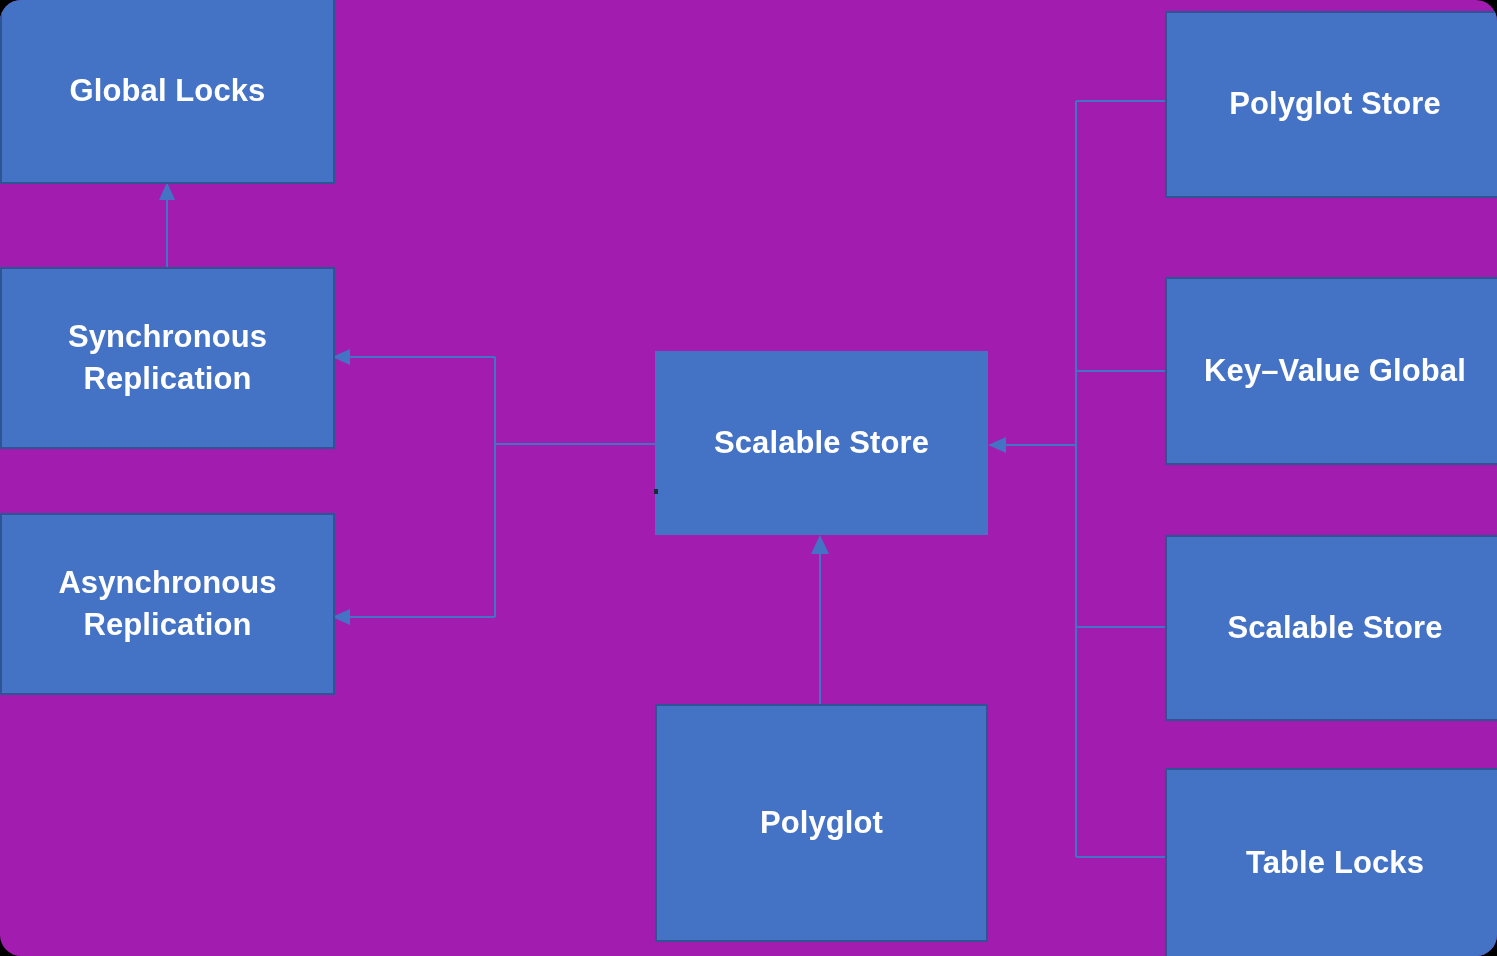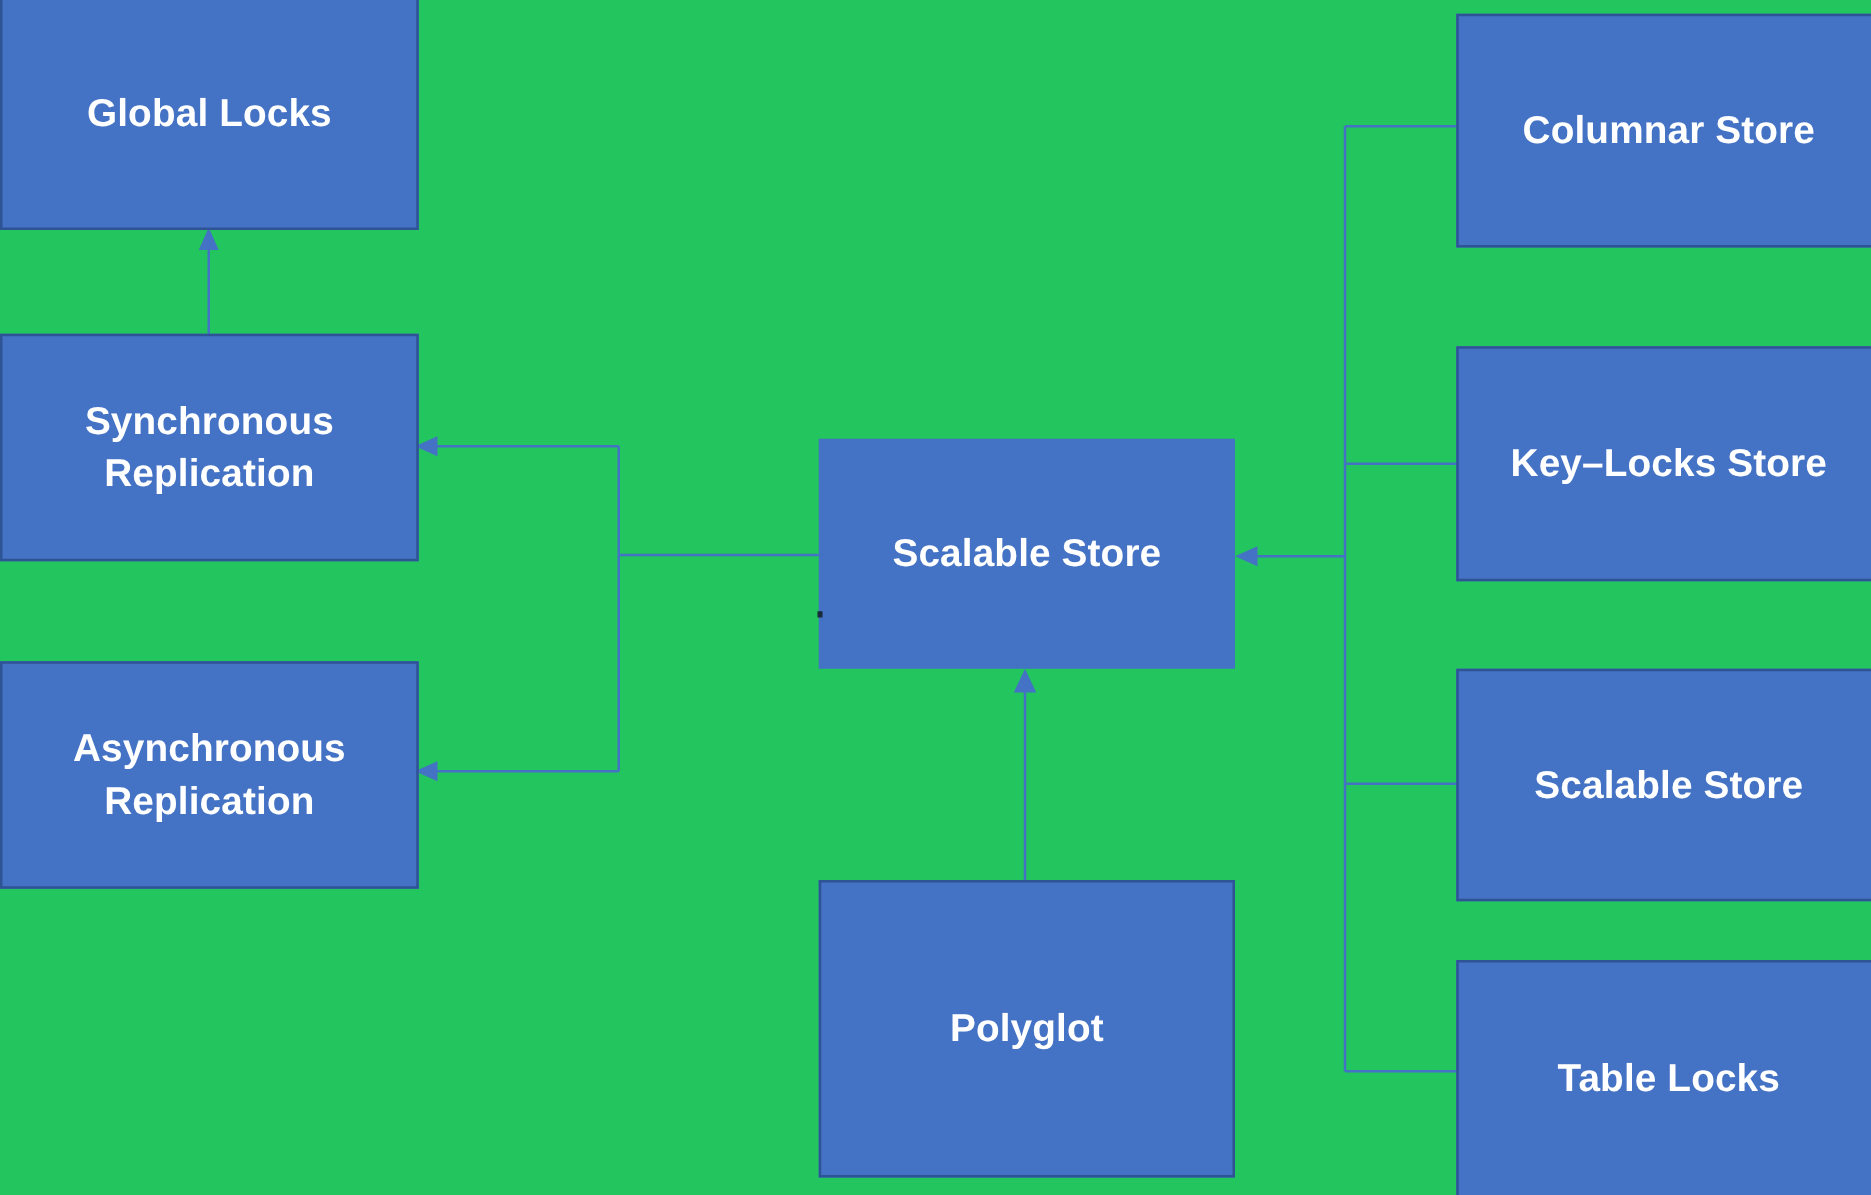--- a/index.html
+++ b/index.html
@@ -8,22 +8,23 @@
     padding: 0;
     background: #000000;
   }
   body {
     font-family: "Liberation Sans", sans-serif;
   }
   #canvas {
     position: relative;
     width: 1497px;
     height: 956px;
-    background: #22c55e;
+    background: #a21caf;
     overflow: hidden;
+    border-radius: 21px;
   }
   .node {
     position: absolute;
     background: #4472C4;
     border: 2px solid #2F5496;
     box-sizing: border-box;
     display: flex;
     align-items: center;
     justify-content: center;
     text-align: center;
@@ -118,43 +119,43 @@
     <span class="label">Global Locks</span>
   </div>
 
   <div class="node" style="left:0px; top:267px; width:335px; height:182px;justify-content:flex-end;">
     <span class="label">
       <span>Synchronous</span><br>
       <span>Replication</span>
     </span>
   </div>
 
-  <div class="node" style="left:0px; top:529px; width:335px; height:182px;">
+  <div class="node" style="left:0px; top:513px; width:335px; height:182px;">
     <span class="label">
       <span>Asynchronous</span><br>
       <span>Replication</span>
     </span>
   </div>
 
   <div class="node borderless" style="left:655px; top:351px; width:333px; height:184px;">
     <span class="label">Scalable Store</span>
   </div>
 
   <div class="node" style="left:655px; top:704px; width:333px; height:238px;">
     <span class="label">
       <span>Polyglot</span><br>
     </span>
   </div>
 
   <div class="node" style="left:1165px; top:11px; width:340px; height:187px;">
-    <span class="label">Columnar Store</span>
+    <span class="label">Polyglot Store</span>
   </div>
 
   <div class="node" style="left:1165px; top:277px; width:340px; height:188px;">
-    <span class="label">Key–Locks Store</span>
+    <span class="label">Key–Value Global</span>
   </div>
 
   <div class="node" style="left:1165px; top:535px; width:340px; height:186px;">
     <span class="label">Scalable Store</span>
   </div>
 
   <div class="node" style="left:1165px; top:768px; width:340px; height:190px;">
     <span class="label">Table Locks</span>
   </div>
 

